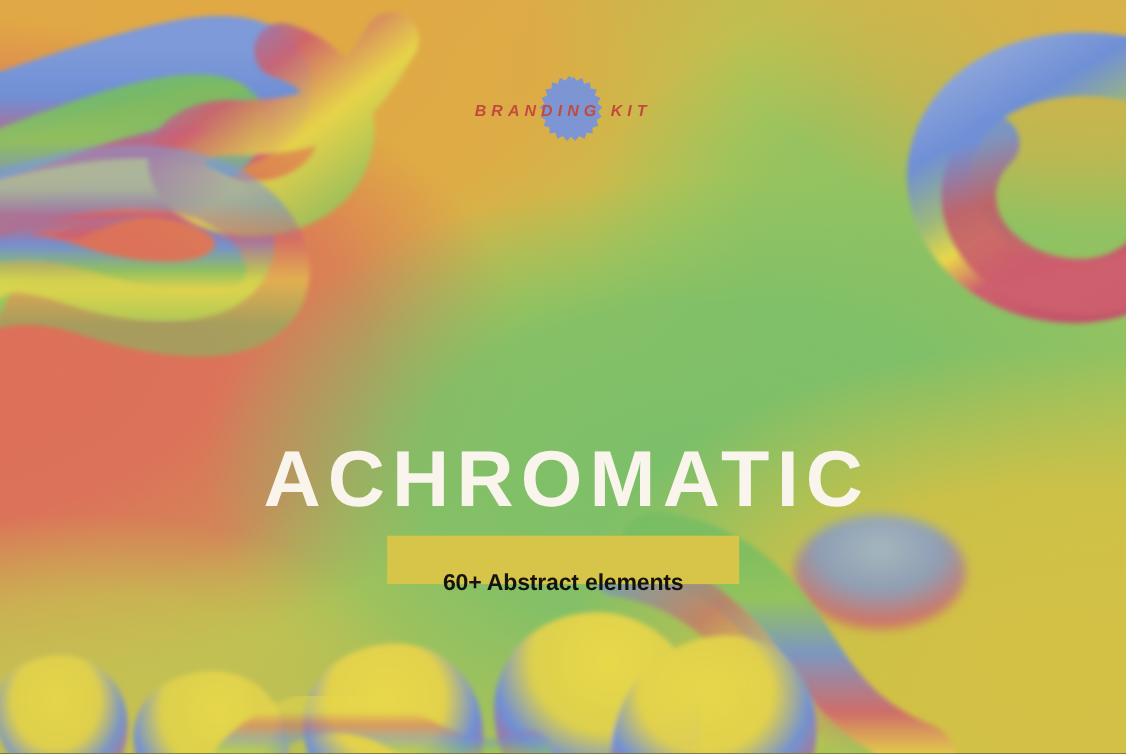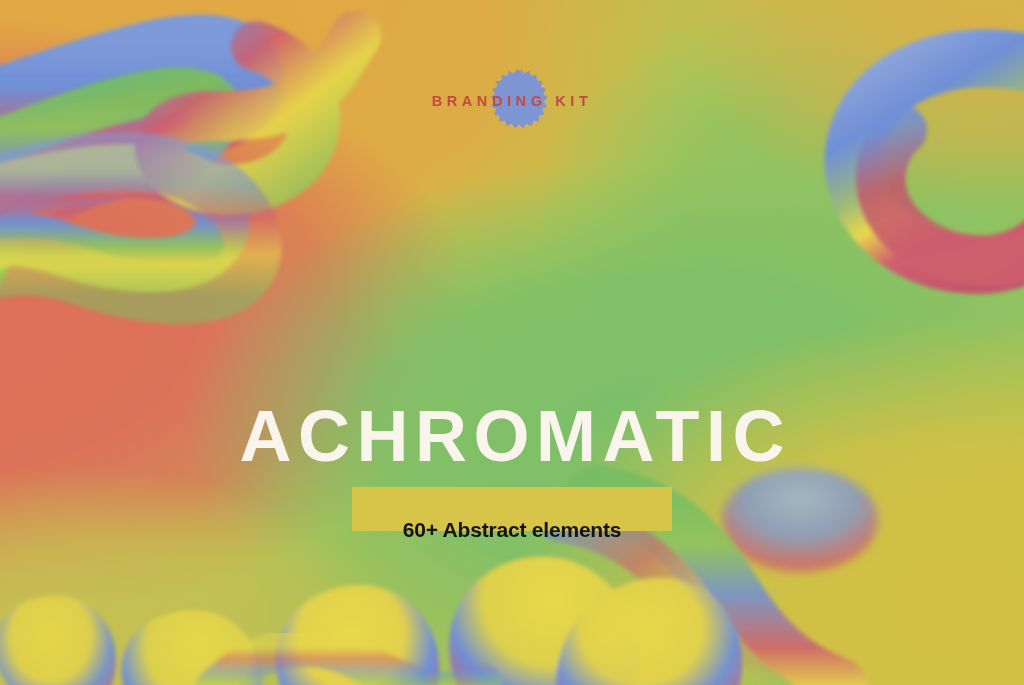--- a/index.html
+++ b/index.html
@@ -48,21 +48,21 @@
     position:absolute;left:0;right:0;top:88px;height:26px;
     display:flex;align-items:center;justify-content:center;
     pointer-events:none;
   }
   #starburst{
     position:absolute;left:490px;top:68px;width:62px;height:64px;
   }
   #eyebrow{
     position:relative;z-index:2;
     font-size:14.5px;font-weight:700;letter-spacing:4.6px;
-    color:#c24b3e;white-space:nowrap;
+    color:#c24b3e;white-space:nowrap;font-style:italic;
   }
   #title{
     position:absolute;left:0;right:0;top:352px;
     text-align:center;
     font-size:72px;line-height:1;
     font-weight:700;
     letter-spacing:6.5px;
     color:#f9f4ec;
     white-space:nowrap;
     text-indent:6.5px;

